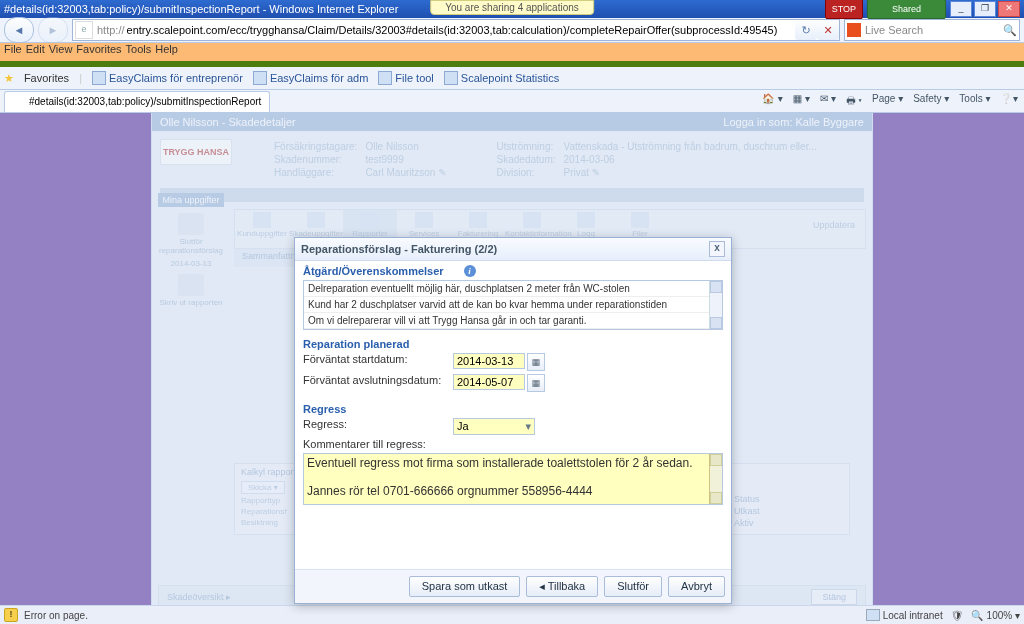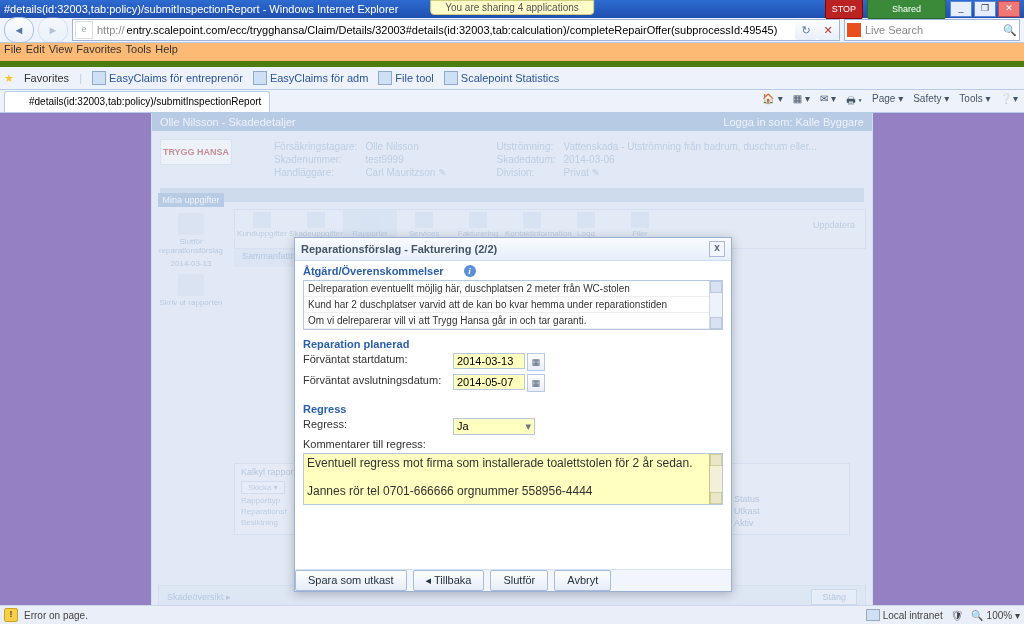--- a/index.html
+++ b/index.html
@@ -78,21 +78,21 @@
 .listbox .sb div{height:10px;background:#d8e2f2;border:1px solid #b9c9e2;margin:0}
 .frow{display:flex;align-items:flex-start;margin:3px 0;font-size:11px}
 .flabel{width:150px;color:#333}
 .datein{background:#ffffbf;border:1px solid #b7c8e2;padding:1px 3px;width:64px;font-size:11px}
 .calbtn{width:16px;height:16px;border:1px solid #b7c8e2;margin-left:2px;background:linear-gradient(#fff,#e8eef8);display:inline-flex;align-items:center;justify-content:center;font-size:9px;color:#567}
 .selbox{background:#ffffbf;border:1px solid #b7c8e2;padding:1px 3px;width:74px;font-size:11px;display:inline-flex}
 .selbox .ar{margin-left:auto;color:#678}
 .tarea{background:#ffffbf;border:1px solid #b7c8e2;width:100%;box-sizing:border-box;height:52px;padding:2px 14px 2px 3px;font-size:12px;color:#333;position:relative}
 .tarea .sb{position:absolute;right:0;top:0;bottom:0;width:12px;background:#f1f1d9;border-left:1px solid #cdc57f}
 .tarea .sb div{height:10px;background:#e8e8c8;border:1px solid #cfcf9a}
-.modal .btnbar{background:#f2f6fc;border-top:1px solid #d7e2f2;display:flex;gap:6px}
+.modal .btnbar{background:#f2f6fc;border-top:1px solid #d7e2f2;padding:6px;display:flex;justify-content:flex-end;gap:6px}
 .modal .btn{border:1px solid #a9bcd9;background:linear-gradient(#fefefe,#e6edf8);padding:3px 12px;font-size:11px;color:#234;cursor:pointer;border-radius:2px}
 
 .iestatus{position:absolute;left:0;right:0;bottom:0;height:18px;background:#e9eef8;border-top:1px solid #cbd7ea;display:flex;align-items:center;font-size:10px;color:#444;padding:0 4px;gap:6px}
 .iestatus .warn{width:12px;height:12px;background:#f7cf4a;border:1px solid #caa520;border-radius:2px;color:#000;text-align:center;line-height:10px;font-size:9px}
 .iestatus .r{margin-left:auto;display:flex;align-items:center;gap:8px}
 .iestatus .zone{display:flex;align-items:center;gap:3px}
 .iestatus .pc{width:12px;height:10px;background:#cfe0f5;border:1px solid #9ab;}
 </style>
 </head>
 <body>

